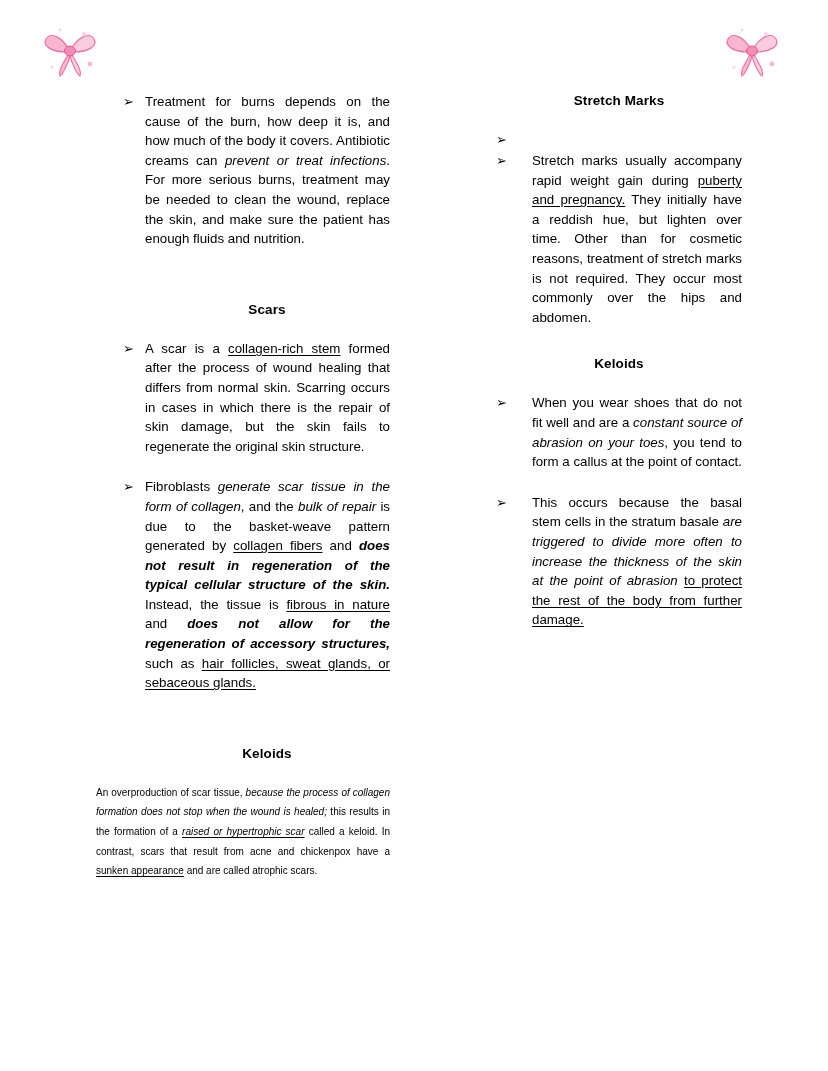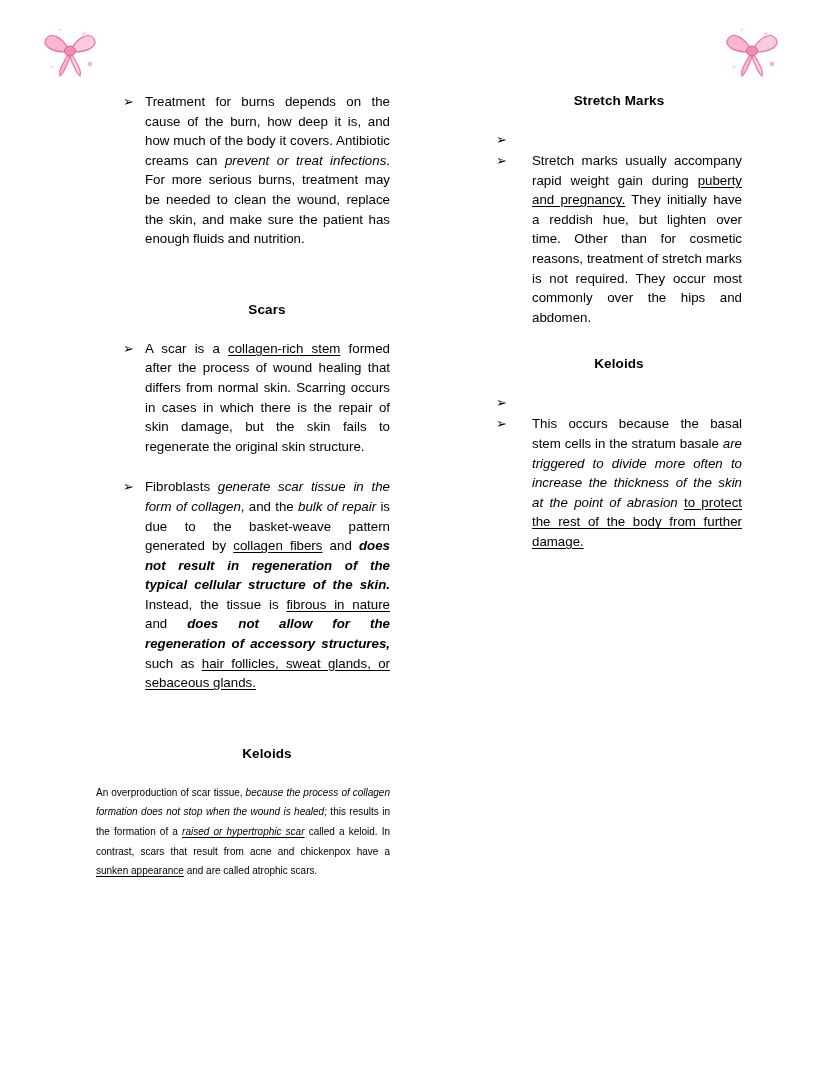--- a/index.html
+++ b/index.html
@@ -175,20 +175,21 @@
     </div>
 
     <div class="sp-lg"></div>
 
     <h2 class="section-heading">Keloids</h2>
 
     <div class="sp-md"></div>
 
     <div class="bullet-item">
       <span class="bullet-glyph">➢</span>
+      <span>When you wear shoes that do not fit well and are a <i>constant source of abrasion on your toes</i>, you tend to form a <b>callus</b> at the point of contact.</span>
     </div>
 
     <div class="sp-md"></div>
 
     <div class="bullet-item">
       <span class="bullet-glyph">➢</span>
       <span>This occurs because the <b>basal stem cells in the stratum basale</b> <i>are triggered to divide more often to increase the thickness of the skin at the point of abrasion</i> <u>to protect the rest of the body from further damage.</u></span>
     </div>
 
   </div>

